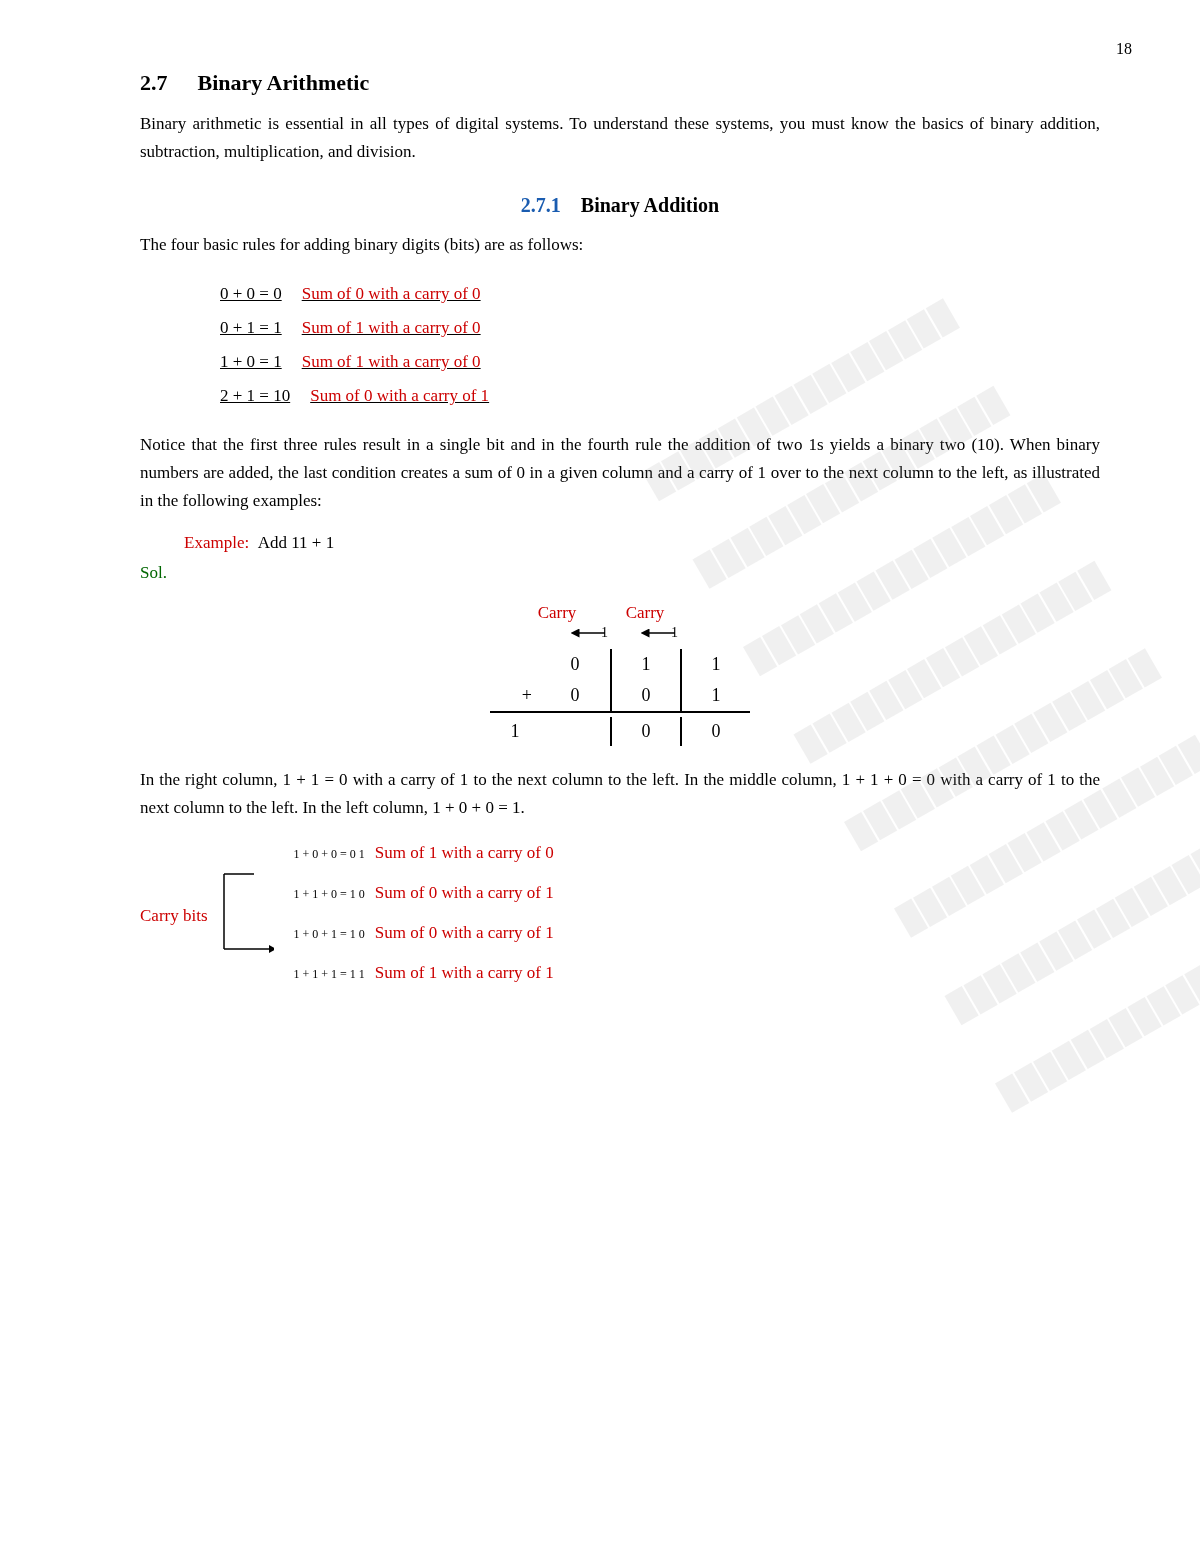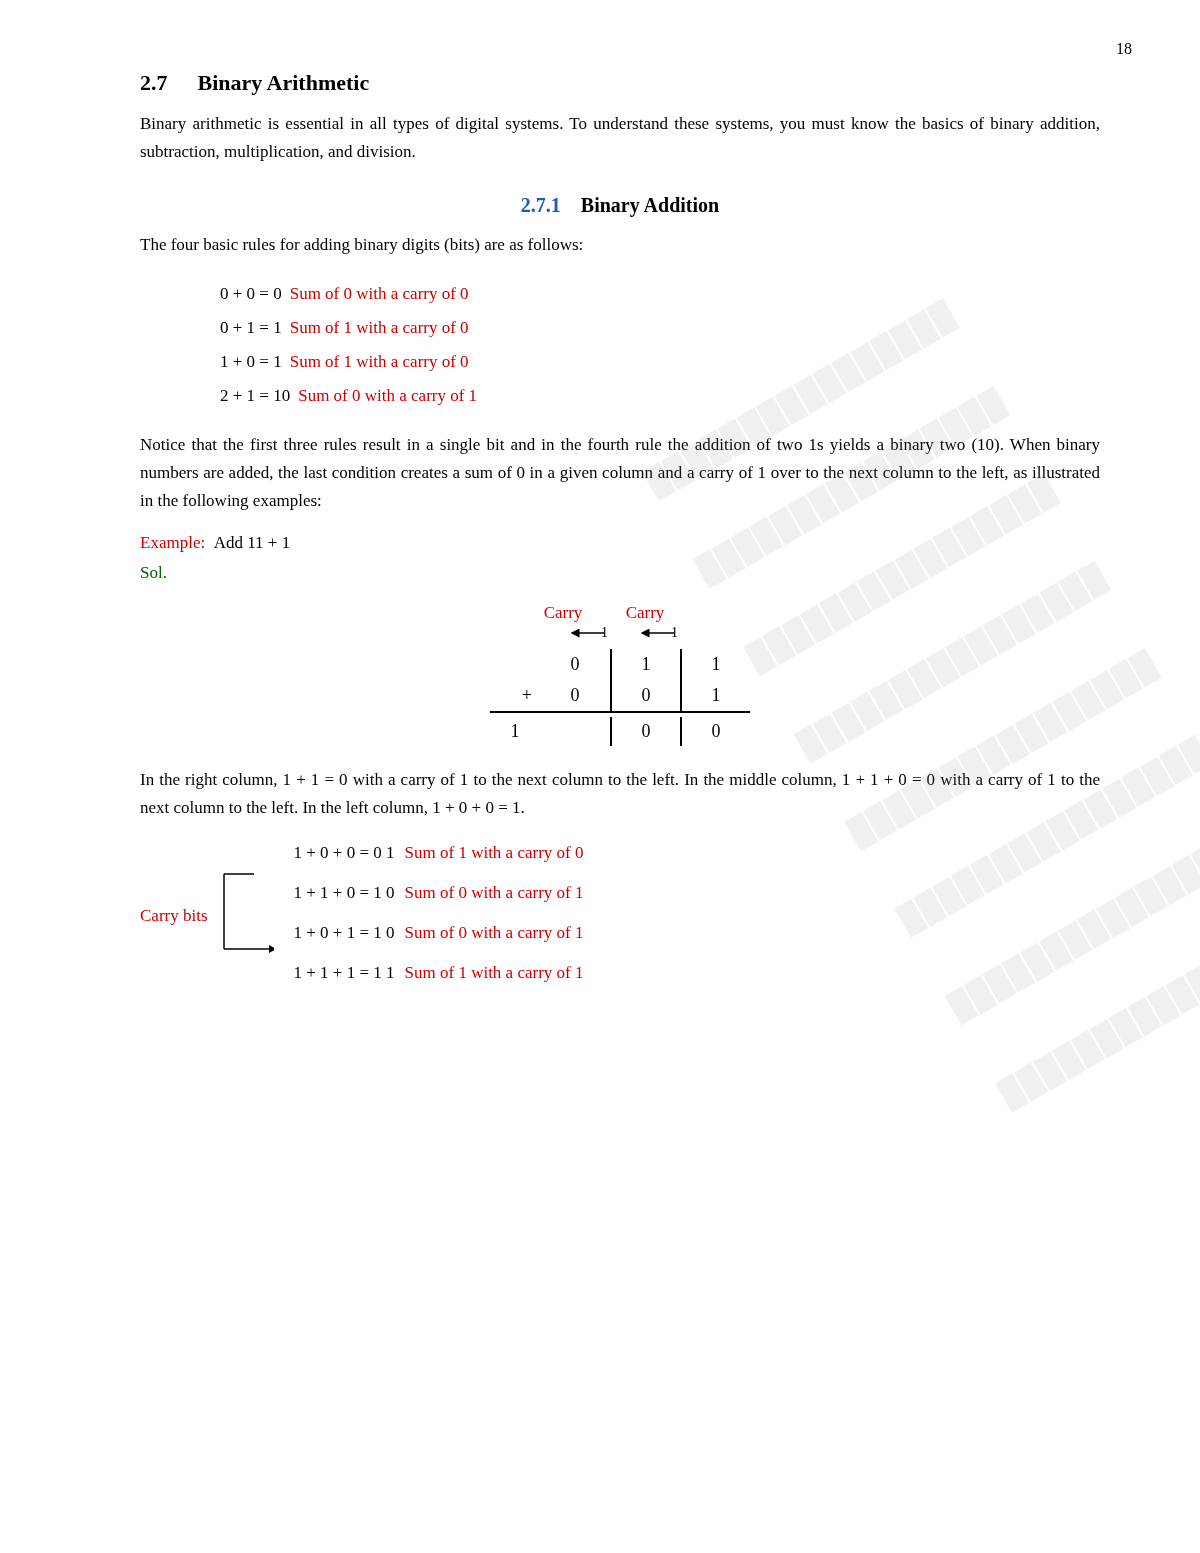--- a/index.html
+++ b/index.html
@@ -53,36 +53,38 @@
     }
 
     .rules-block {
       margin: 18px 0 18px 80px;
       line-height: 2.0;
     }
 
     .rules-block .rule-line {
       display: flex;
       align-items: baseline;
-      gap: 0;
+      gap: 12px;
+      text-decoration: underline;
     }
 
     .black-part {
       color: #000;
       margin-right: 8px;
     }
 
     .red-text {
       color: #cc0000;
     }
 
     .example-line {
       color: #cc0000;
       margin-top: 18px;
       margin-bottom: 10px;
+      margin-left: 44px;
     }
 
     .example-label {
       color: #cc0000;
     }
 
     .example-body {
       color: #000;
     }
 
@@ -126,39 +128,39 @@
     .eq-line {
       display: flex;
       align-items: baseline;
       margin-bottom: 6px;
       line-height: 2.0;
     }
 
     .eq-black {
       color: #000;
       margin-right: 10px;
-      font-size: 17px;
+      font-size: 12px;
     }
 
     .eq-red {
       color: #cc0000;
       font-size: 17px;
     }
 
     .diagram-wrapper {
       display: flex;
       flex-direction: column;
       align-items: center;
       margin: 0 auto 20px auto;
     }
 
     .carry-header-row {
       display: flex;
       justify-content: center;
-      gap: 12px;
+      gap: 18px;
       color: #cc0000;
       font-size: 17px;
       margin-bottom: 0px;
       margin-left: 50px;
     }
 
     .ch-cell {
       width: 70px;
       text-align: center;
     }

